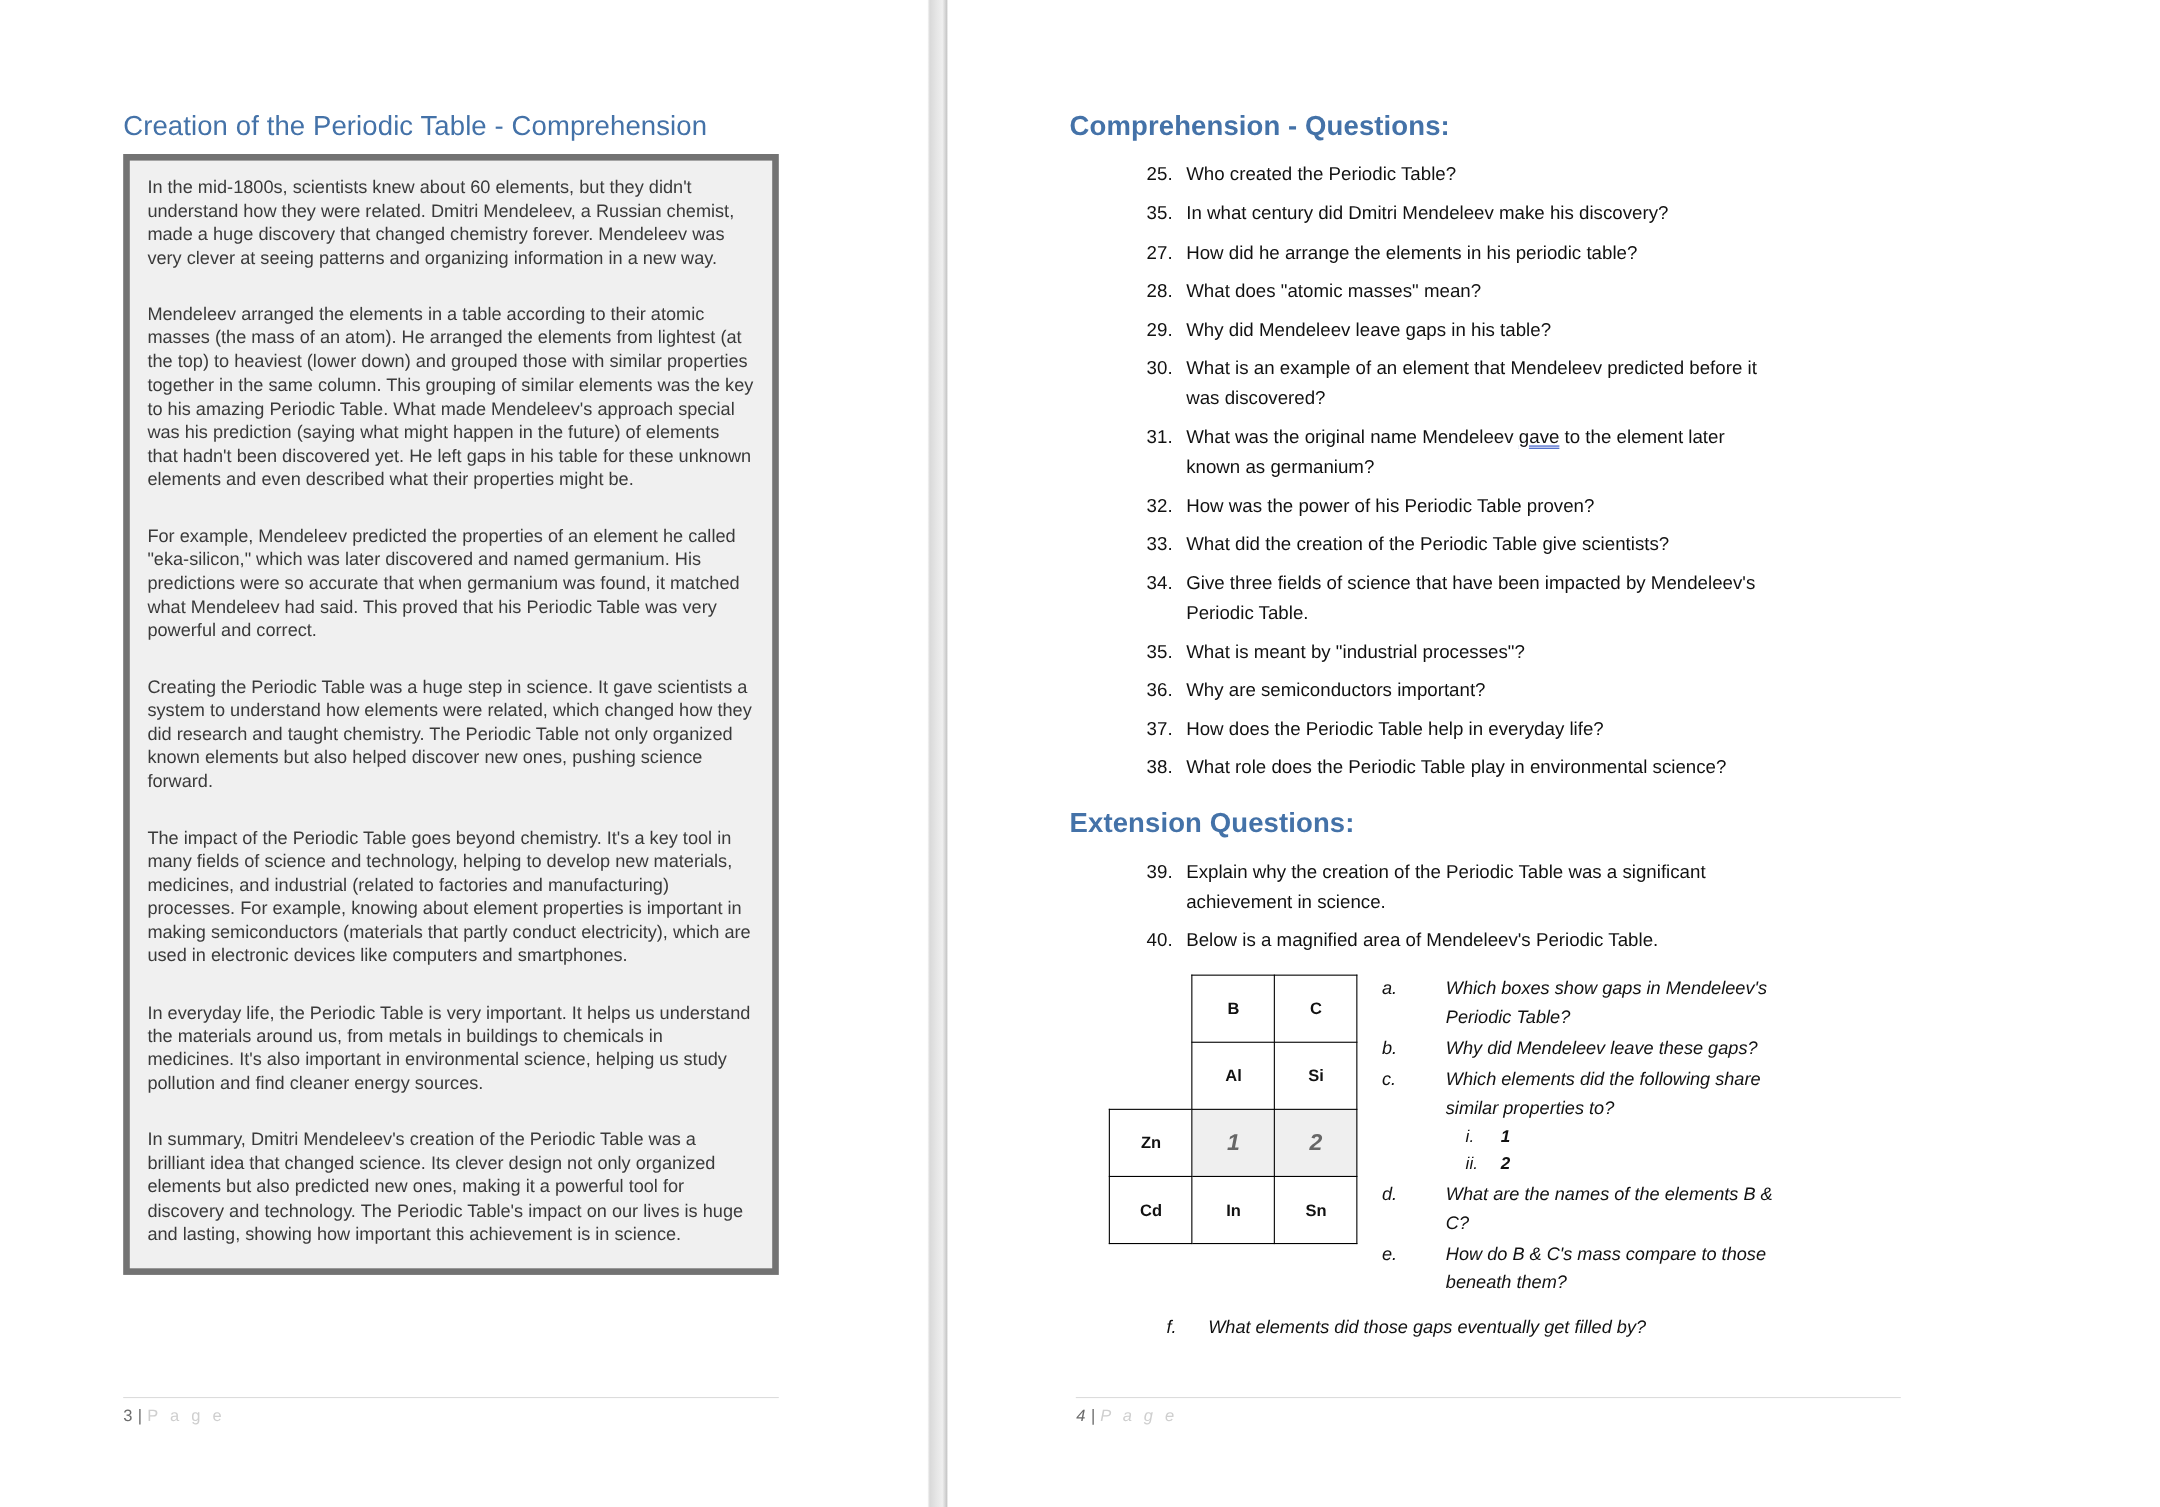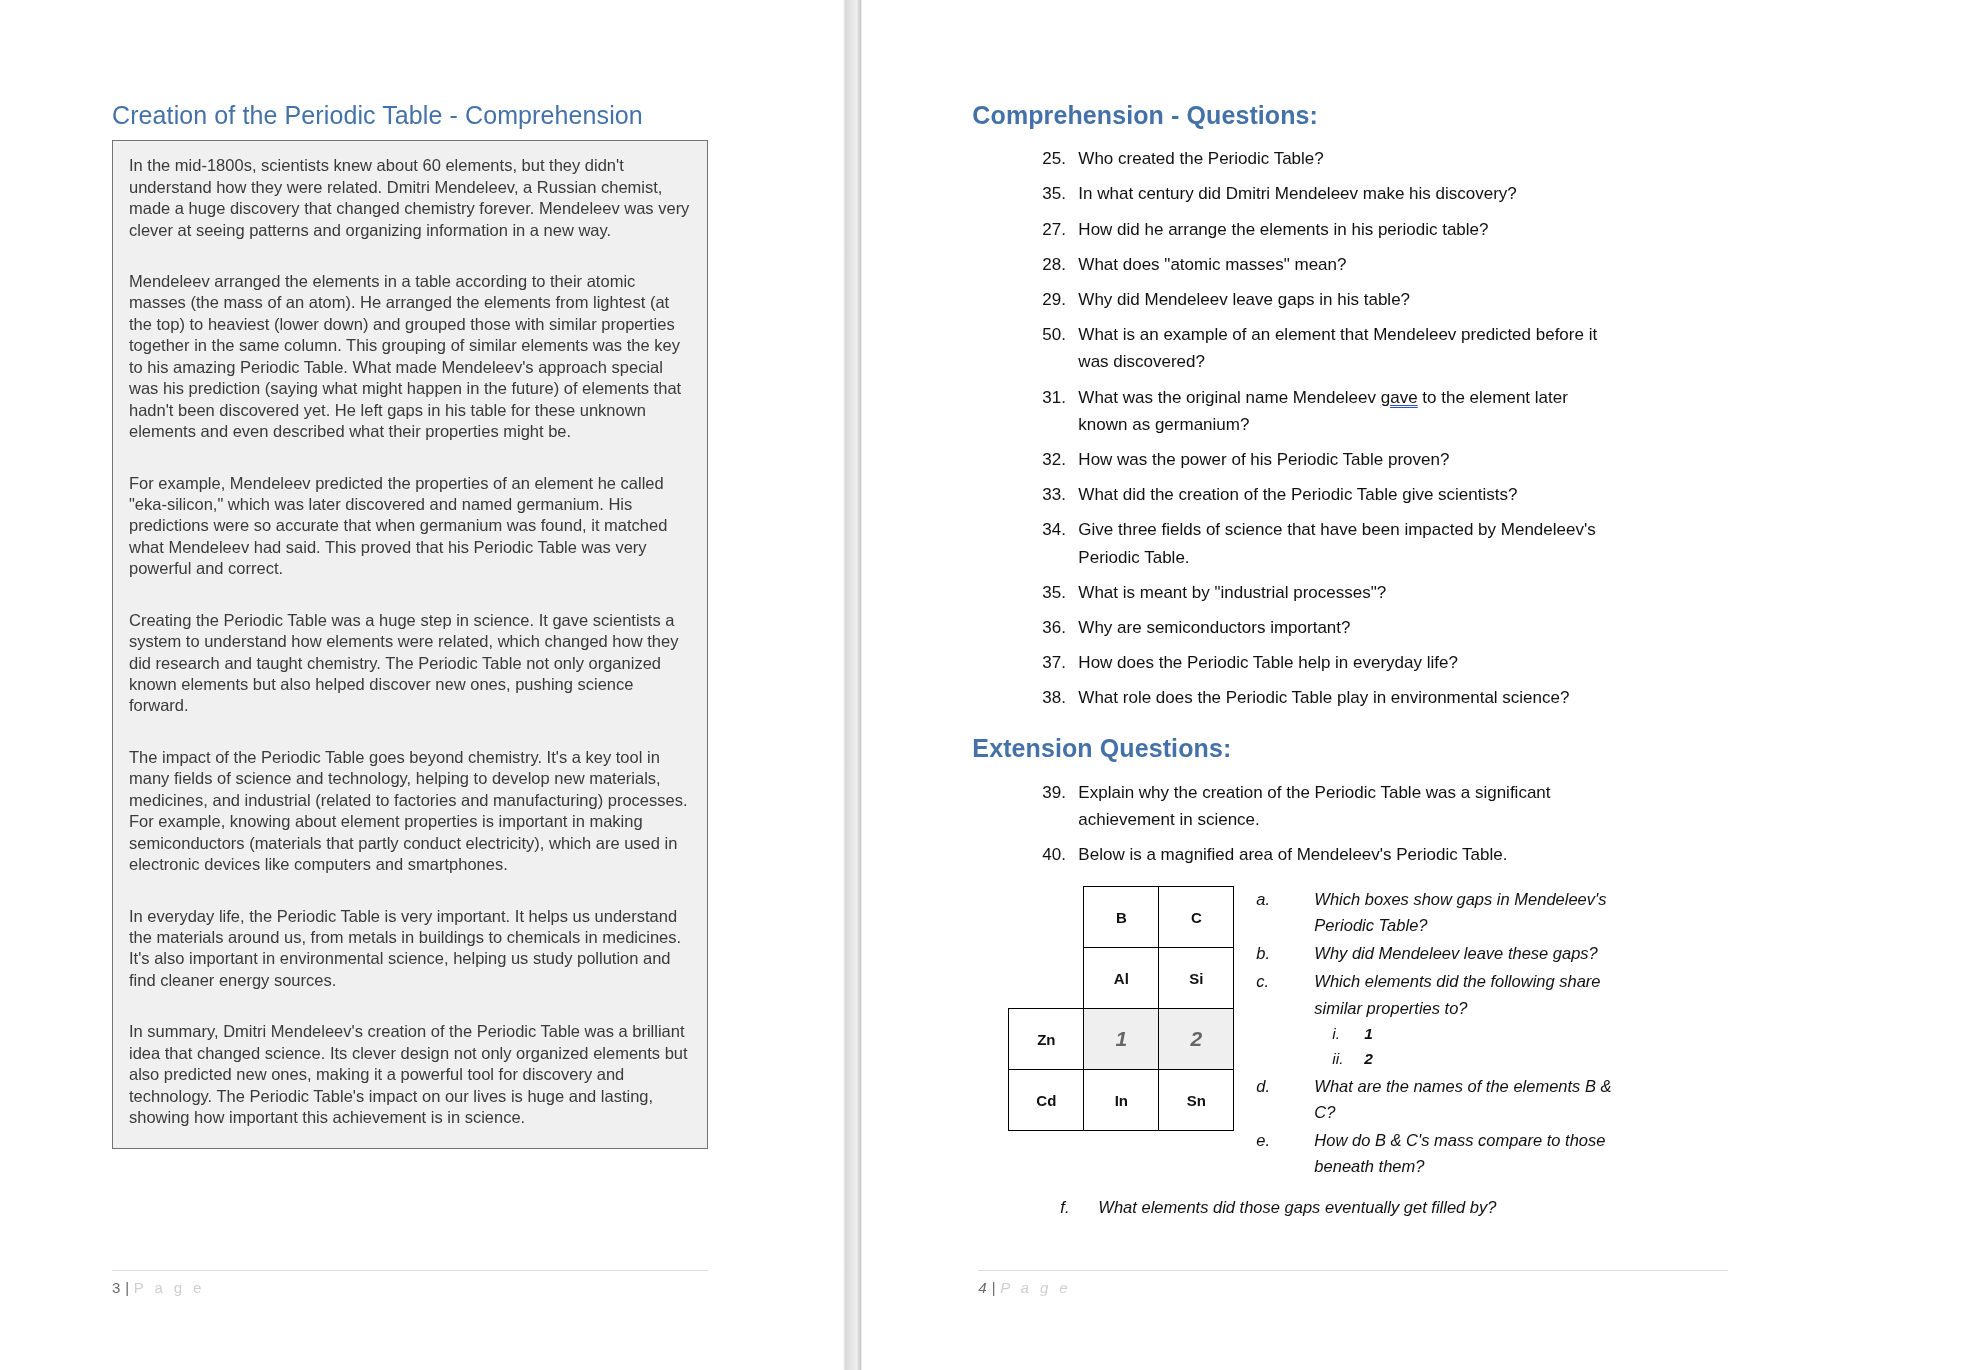--- a/index.html
+++ b/index.html
@@ -48,21 +48,21 @@
     font-size: 25px;
     font-weight: 700;
     color: #4472a8;
     margin: 22px 0 14px 0;
     letter-spacing: 0.1px;
     line-height: 1.25;
   }
 
   
   .passage-box {
-    border: 1px solid #737373;
+    border: 6px solid #737373;
     background: #f0f0f0;
     padding: 14px 16px 20px 16px;
     box-sizing: border-box;
     width: 596px;
     min-height: 872px;
   }
   .passage-box p {
     margin: 0 0 30px 0;
     font-size: 16.5px;
     line-height: 1.30;
@@ -264,21 +264,21 @@
         </li>
         <li>
           <span class="qnum">28.</span>
           <span>What does "atomic masses" mean?</span>
         </li>
         <li>
           <span class="qnum">29.</span>
           <span>Why did Mendeleev leave gaps in his table?</span>
         </li>
         <li>
-          <span class="qnum">50.</span>
+          <span class="qnum">30.</span>
           <span>What is an example of an element that Mendeleev predicted before it was discovered?</span>
         </li>
         <li>
           <span class="qnum">31.</span>
           <span>What was the original name Mendeleev </span><span class="spell-underline">gave</span><span> to the element later known as germanium?</span>
         </li>
         <li>
           <span class="qnum">32.</span>
           <span>How was the power of his Periodic Table proven?</span>
         </li>

